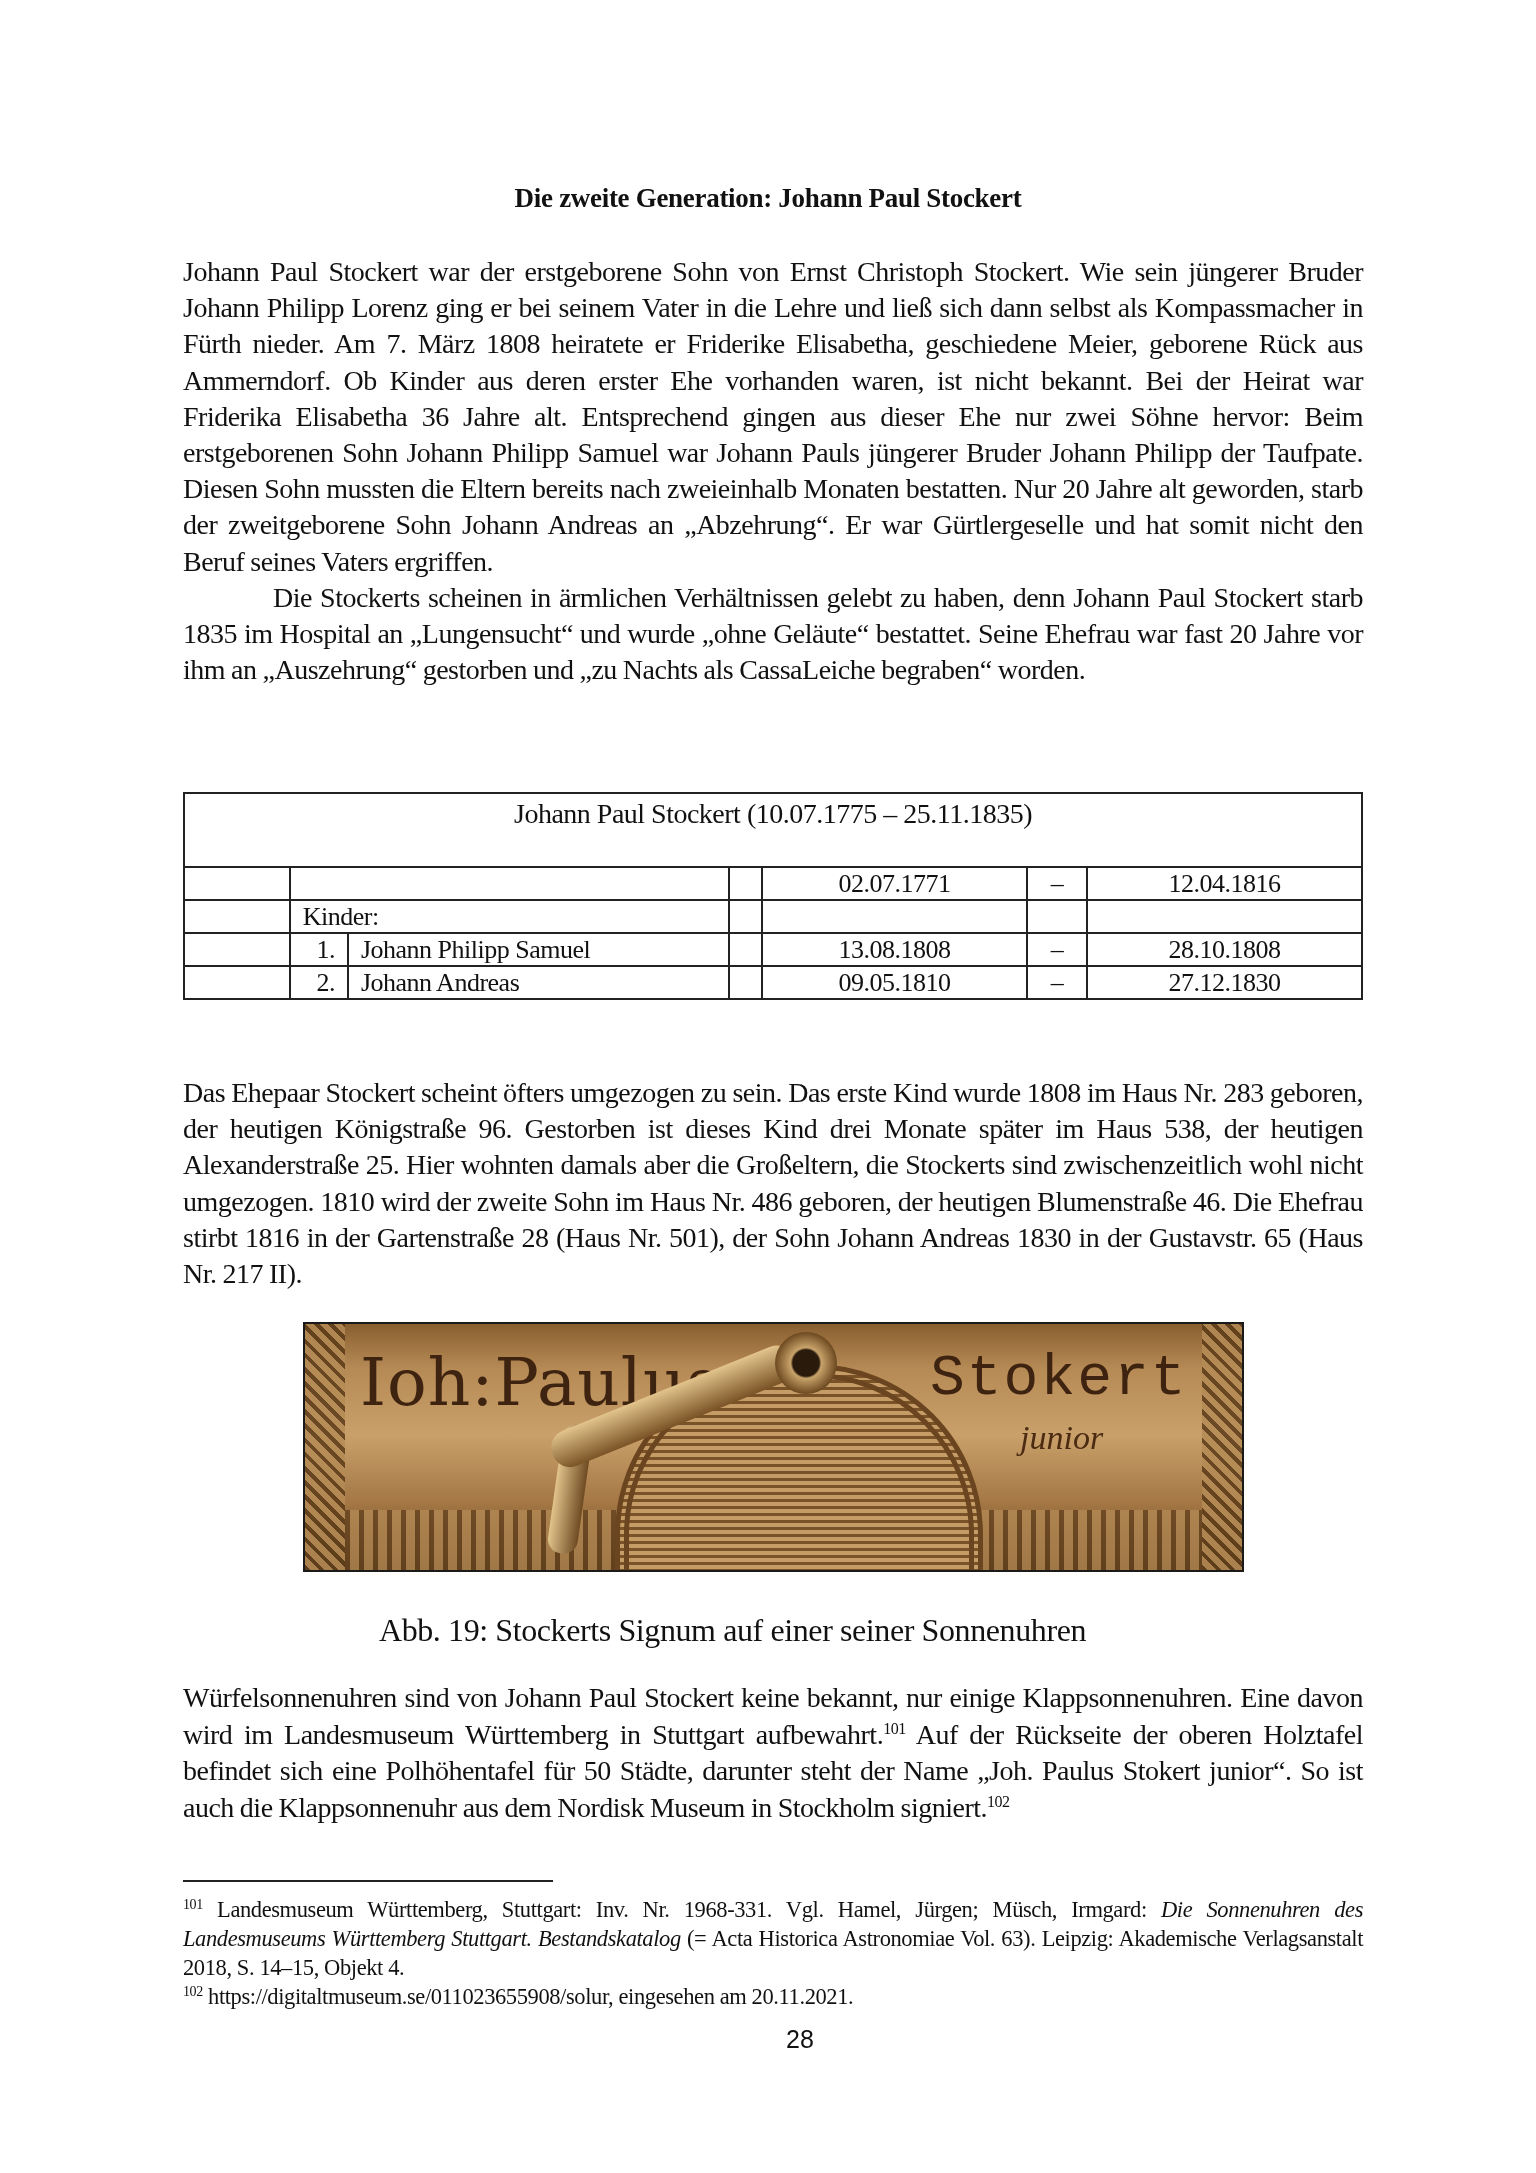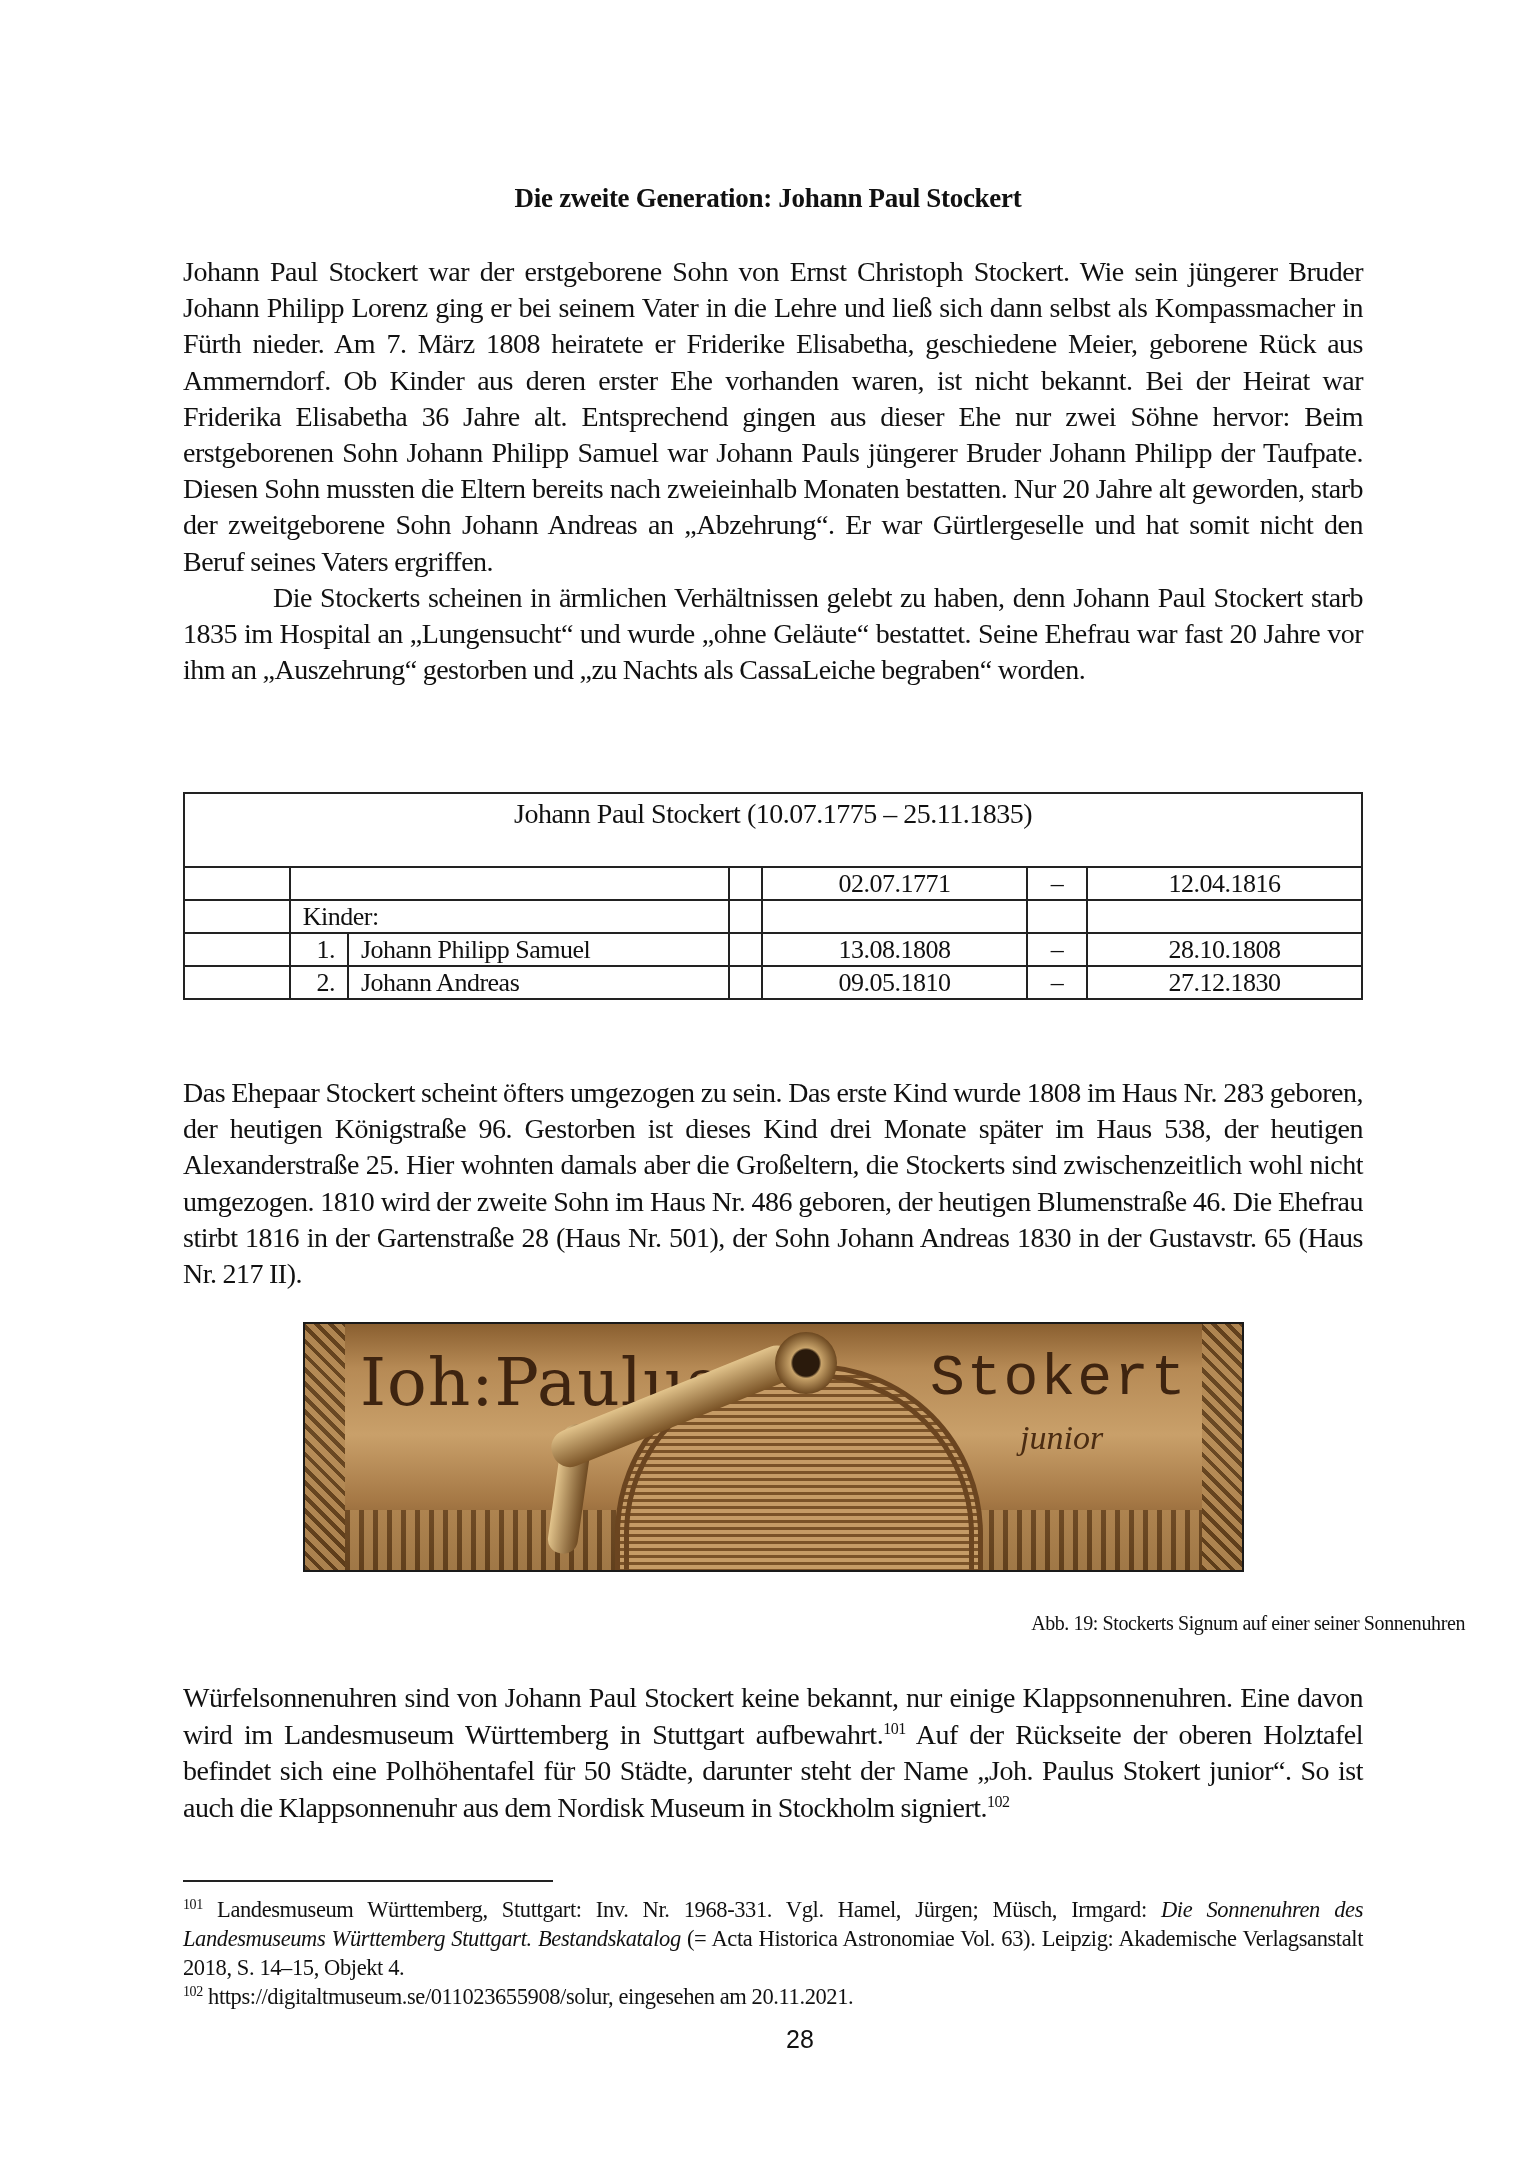--- a/index.html
+++ b/index.html
@@ -39,21 +39,21 @@
                        font-family: Liberation Mono, monospace; letter-spacing: 2px; }
   .figure .sig-junior { position: absolute; left: 715px; top: 95px; font-size: 34px; color: #4b2c12; font-style: italic; }
   .figure .gnomon { position: absolute; left: 248px; top: 40px; width: 260px; height: 38px; border-radius: 18px;
                     background: linear-gradient(180deg, #e2c48c, #7a5326); transform: rotate(-22deg); transform-origin: left center;
                     top: 112px; }
   .figure .gnomon2 { position: absolute; left: 250px; top: 100px; width: 30px; height: 130px; border-radius: 14px;
                      background: linear-gradient(90deg, #e2c48c, #6e4a22); transform: rotate(8deg); }
   .figure .knob { position: absolute; left: 470px; top: 8px; width: 62px; height: 62px; border-radius: 50%;
                   background: radial-gradient(circle, #2a1a0c 30%, #c8a36a 35%, #6e4a22 70%); }
 
-  .caption { position: absolute; top: 1612px; left: 0; width: 1465px; text-align: right; font-size: 20px; letter-spacing: -0.4px; }
+  .caption { position: absolute; top: 1612px; left: 0; width: 1465px; text-align: center; font-size: 32px; letter-spacing: -0.4px; }
 
   .rule { position: absolute; top: 1880px; left: 183px; width: 370px; border-top: 2px solid #222; }
   .fn { position: absolute; left: 183px; width: 1180px; font-size: 22.5px; line-height: 29px; letter-spacing: -0.4px;
         text-align: justify; text-align-last: left; }
   .fn1 { top: 1895px; }
   .fn2 { top: 1982px; }
   .fn sup { font-size: 14px; vertical-align: 8px; }
   .pageno { position: absolute; top: 2025px; left: 0; width: 1536px; text-align: center;
             font-family: "Liberation Sans", "DejaVu Sans", sans-serif; font-size: 25px; margin-left: 32px; }
 </style>

